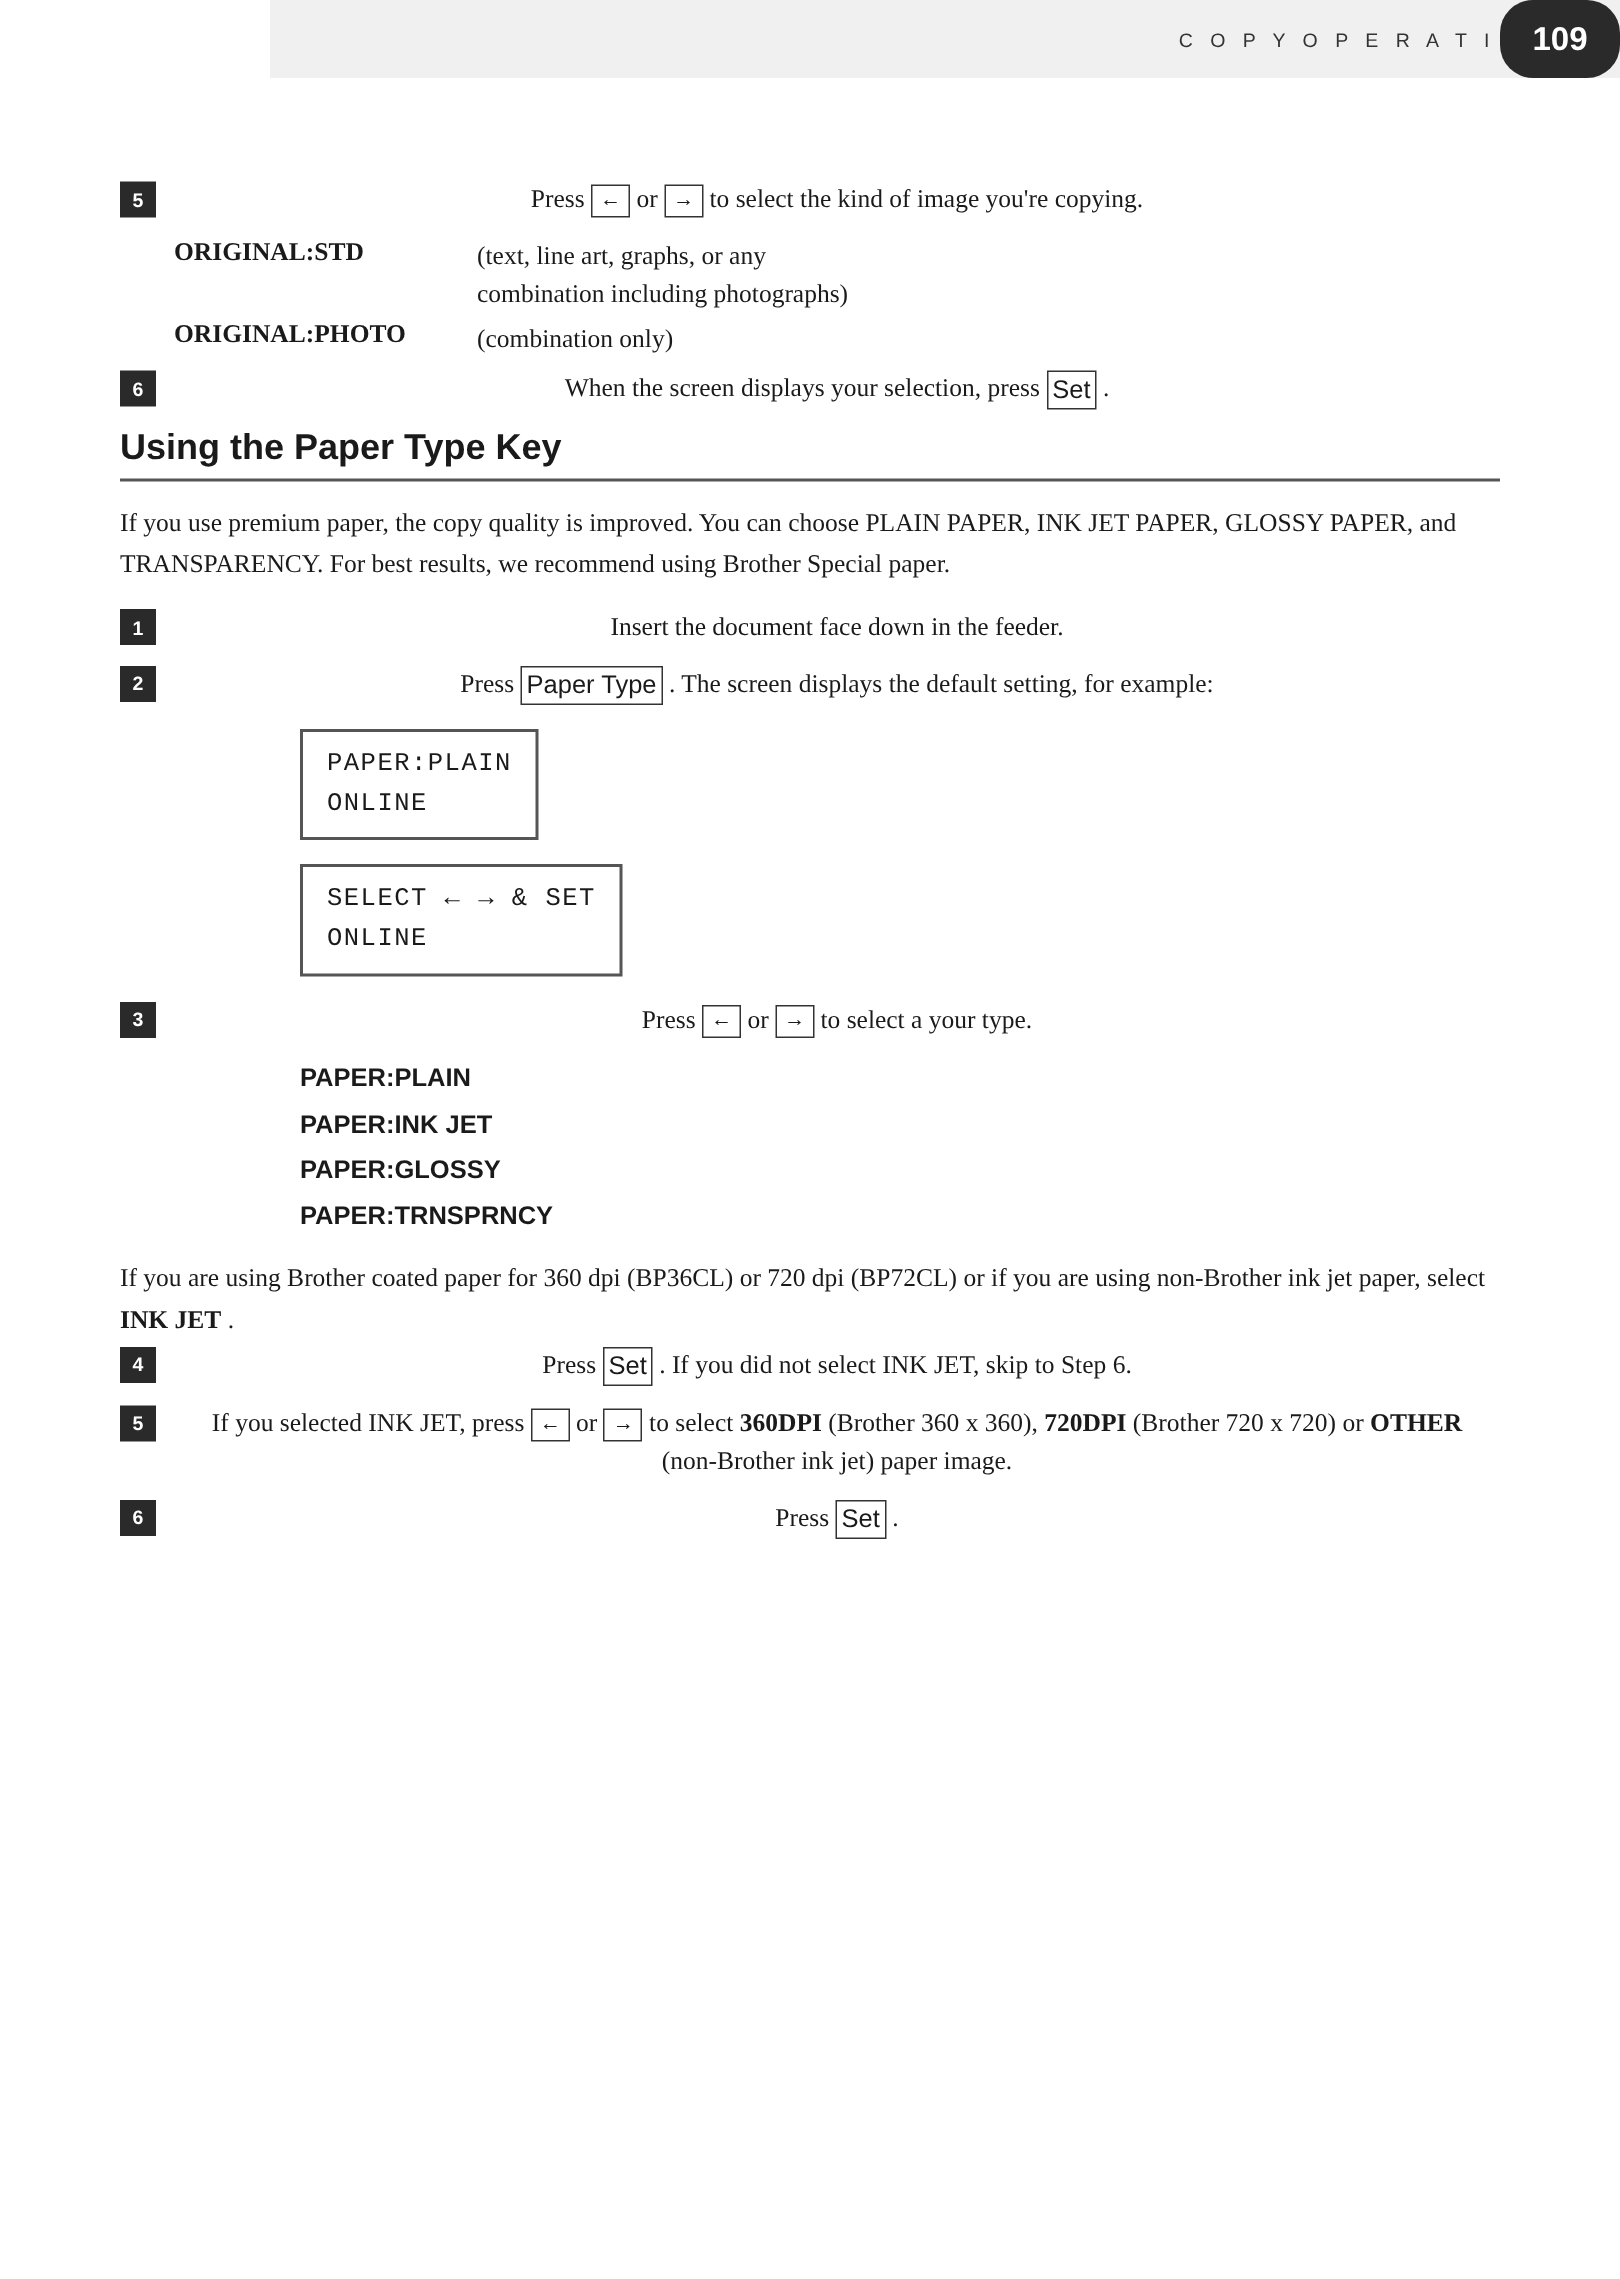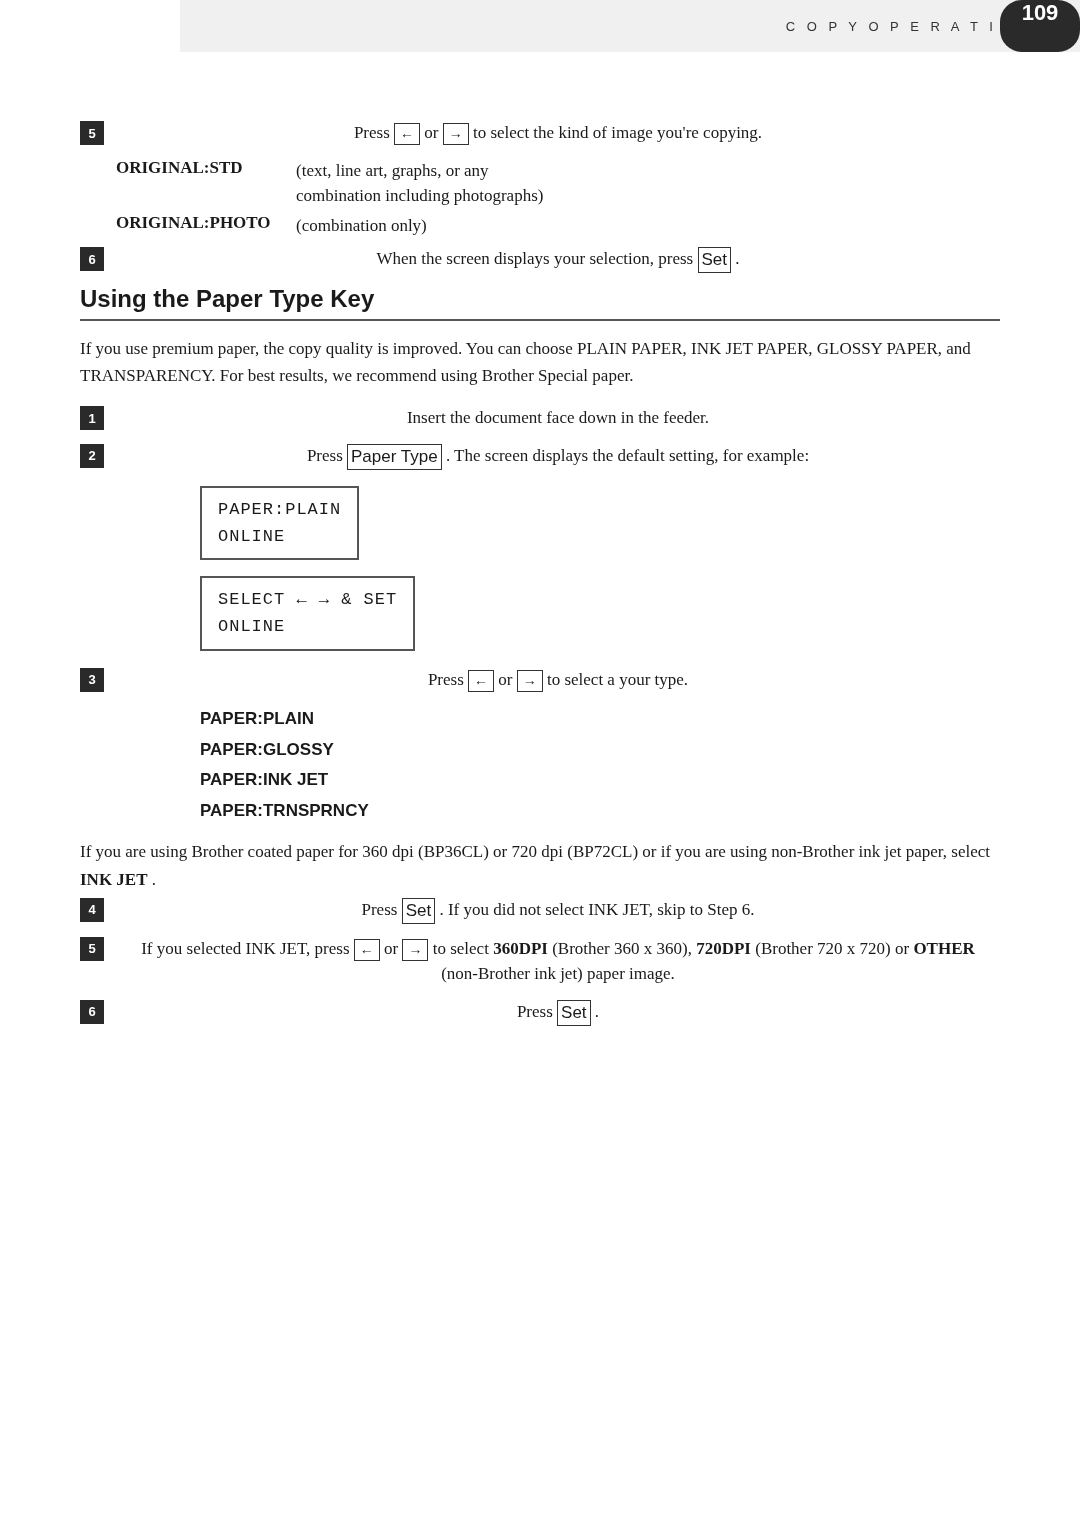--- a/index.html
+++ b/index.html
@@ -49,20 +49,21 @@
       font-weight: normal;
     }
 
     .page-number-box {
       position: absolute;
       top: 0; right: 0;
       width: 80px;
       height: 52px;
       background: #2a2a2a;
       display: flex;
+      align-items: center;
       justify-content: center;
       border-radius: 22px;
     }
 
     .page-number-text {
       color: #ffffff;
       font-family: Arial, sans-serif;
       font-size: 22px;
       font-weight: bold;
     }
@@ -116,20 +117,21 @@
     
     .original-block {
       margin-left: 36px;
       margin-bottom: 8px;
     }
 
     .original-row {
       display: flex;
       align-items: flex-start;
       margin-bottom: 4px;
+      gap: 22px;
     }
 
     .original-label {
       font-weight: bold;
       font-size: 17px;
       min-width: 180px;
     }
 
     .original-desc {
       font-size: 17px;
@@ -302,22 +304,22 @@
           <span>Press</span>
           <span class="arrow-left">←</span>
           <span> or </span>
           <span class="arrow-right">→</span>
           <span>to select a your type.</span>
         </span>
       </div>
 
       <div class="paper-type-list">
         <div class="paper-type-item">PAPER:PLAIN</div>
+        <div class="paper-type-item">PAPER:INK JET</div>
         <div class="paper-type-item">PAPER:GLOSSY</div>
-        <div class="paper-type-item">PAPER:INK JET</div>
         <div class="paper-type-item">PAPER:TRNSPRNCY</div>
       </div>
 
       <p class="body-text">
         <span>If you are using Brother coated paper for 360 dpi (BP36CL) or 720 dpi (BP72CL) or if you are using non-Brother ink jet paper, select</span>
         <strong>INK JET</strong>
         <span>.</span>
       </p>
 
       <div class="step-wrapper step-item">

